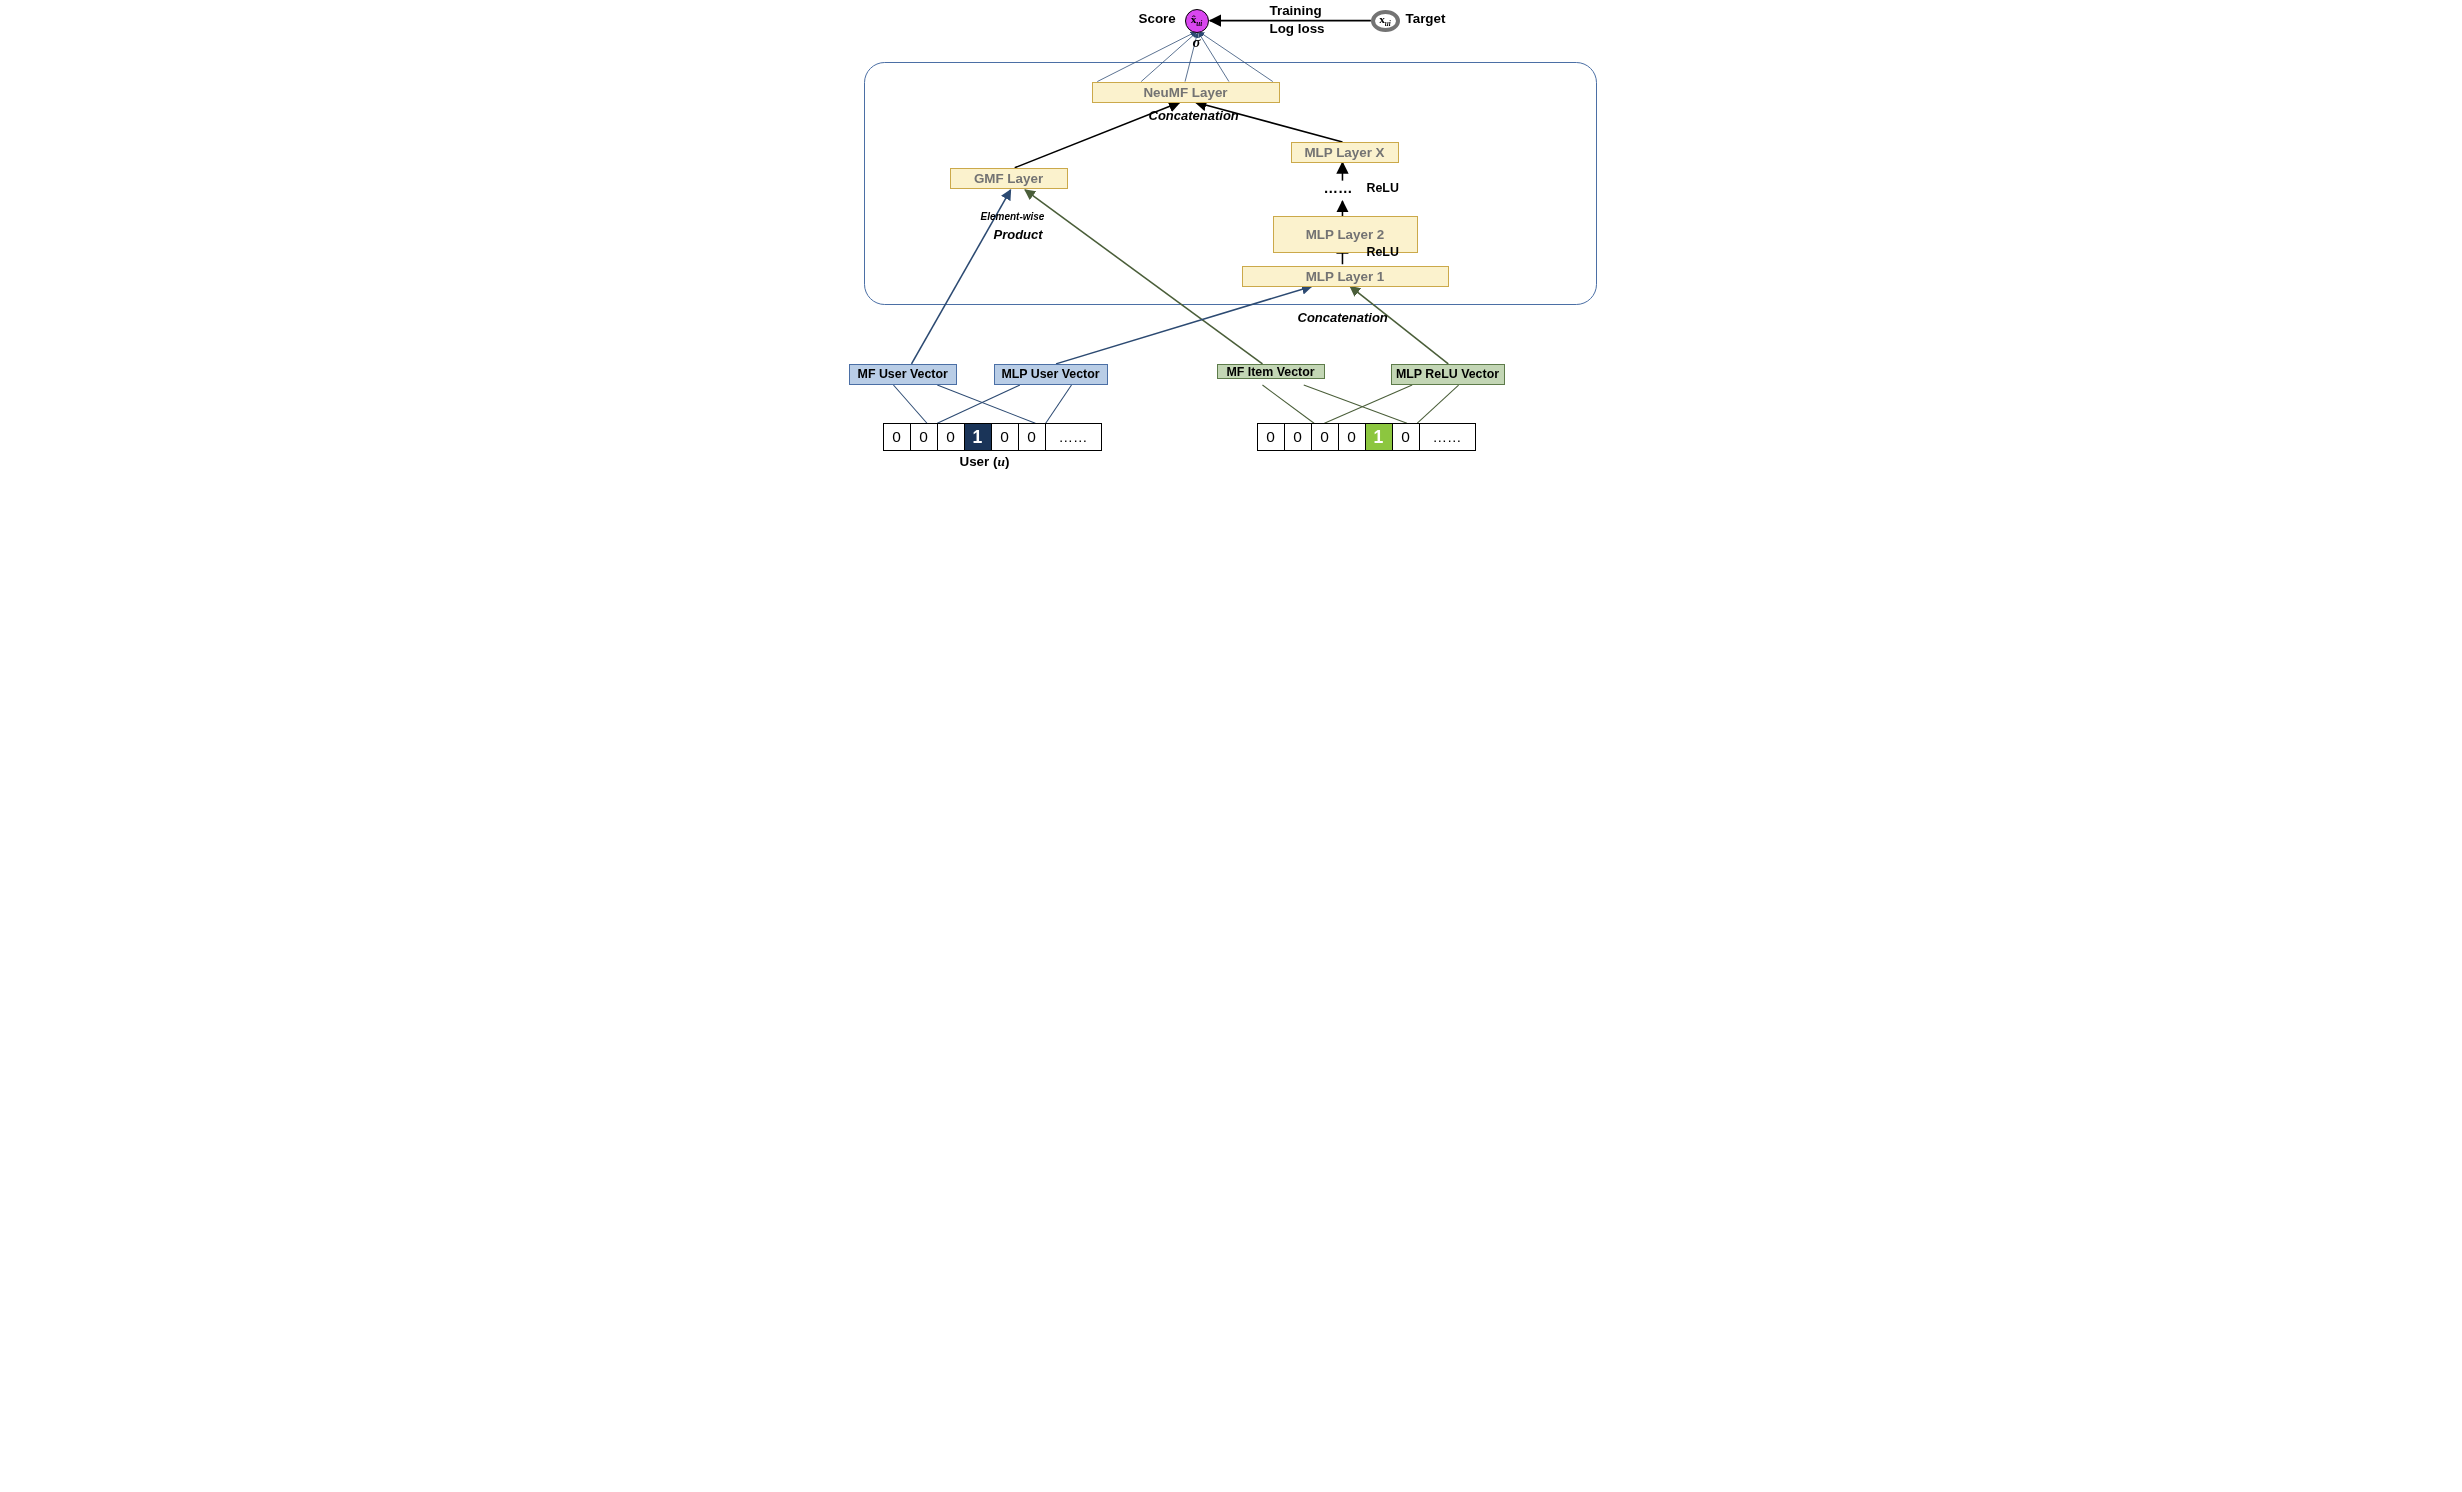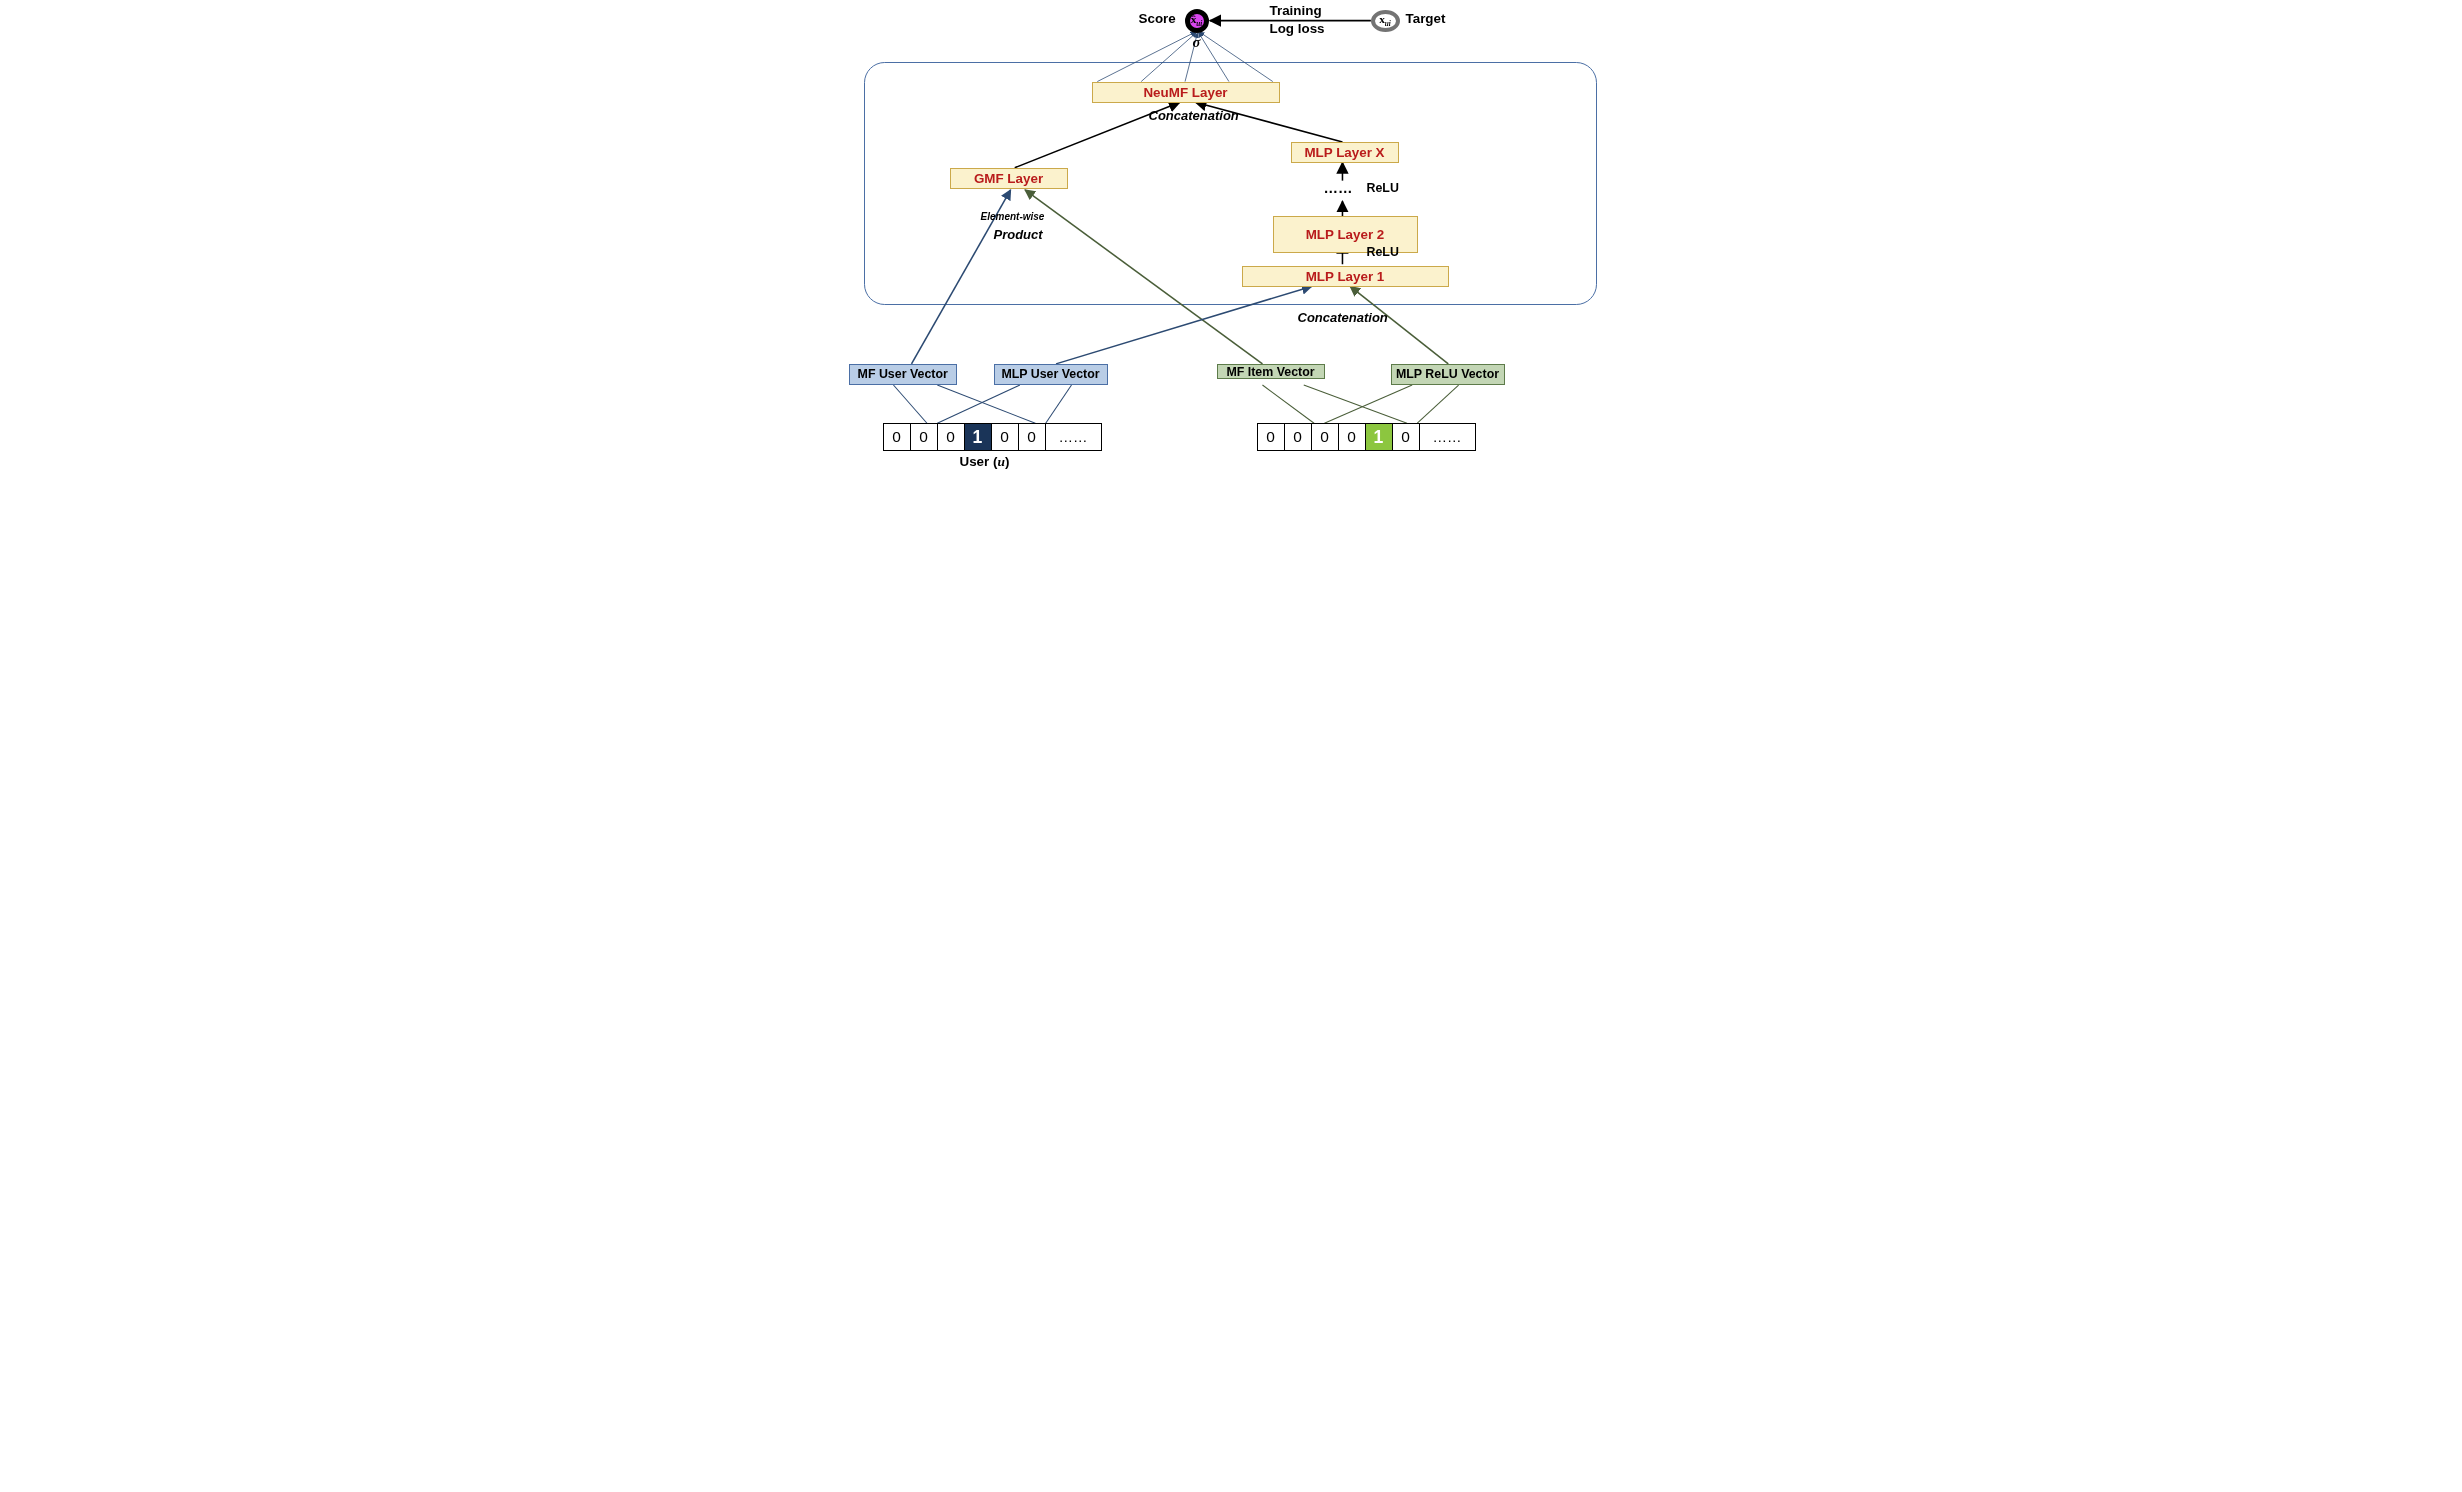--- a/index.html
+++ b/index.html
@@ -24,21 +24,21 @@
     white-space: nowrap;
   }
   .italic { font-style: italic; }
   .layer-box {
     position: absolute;
     background: #fbf2cd;
     border: 1px solid #cba94a;
     text-align: center;
     font-weight: 700;
     font-size: 13.4px;
-    color: #b91c1c;
+    color: #737373;
     display: flex;
     align-items: center;
     justify-content: center;
   }
   .vec-box {
     position: absolute;
     text-align: center;
     font-weight: 700;
     font-size: 12.4px;
     color: #000;
@@ -90,21 +90,21 @@
     border: 1.3px solid #4b6fa5;
     border-radius: 20.7px;
     background: transparent;
   }
   .score-node {
     position: absolute;
     width: 24px;
     height: 24px;
     border-radius: 50%;
     background: #d946ef;
-    border: 5px solid #000000;
+    border: 1px solid #000000;
     display: flex;
     align-items: center;
     justify-content: center;
   }
   .target-node {
     position: absolute;
     width: 29px;
     height: 22px;
     border-radius: 50%;
     background: #fff;

